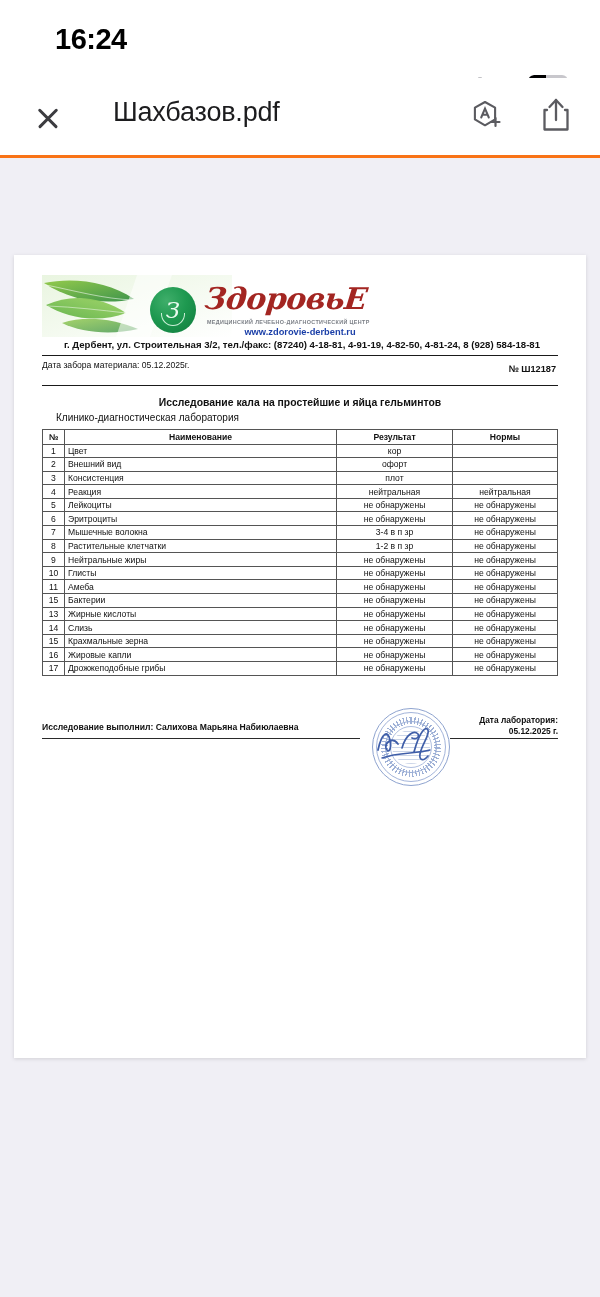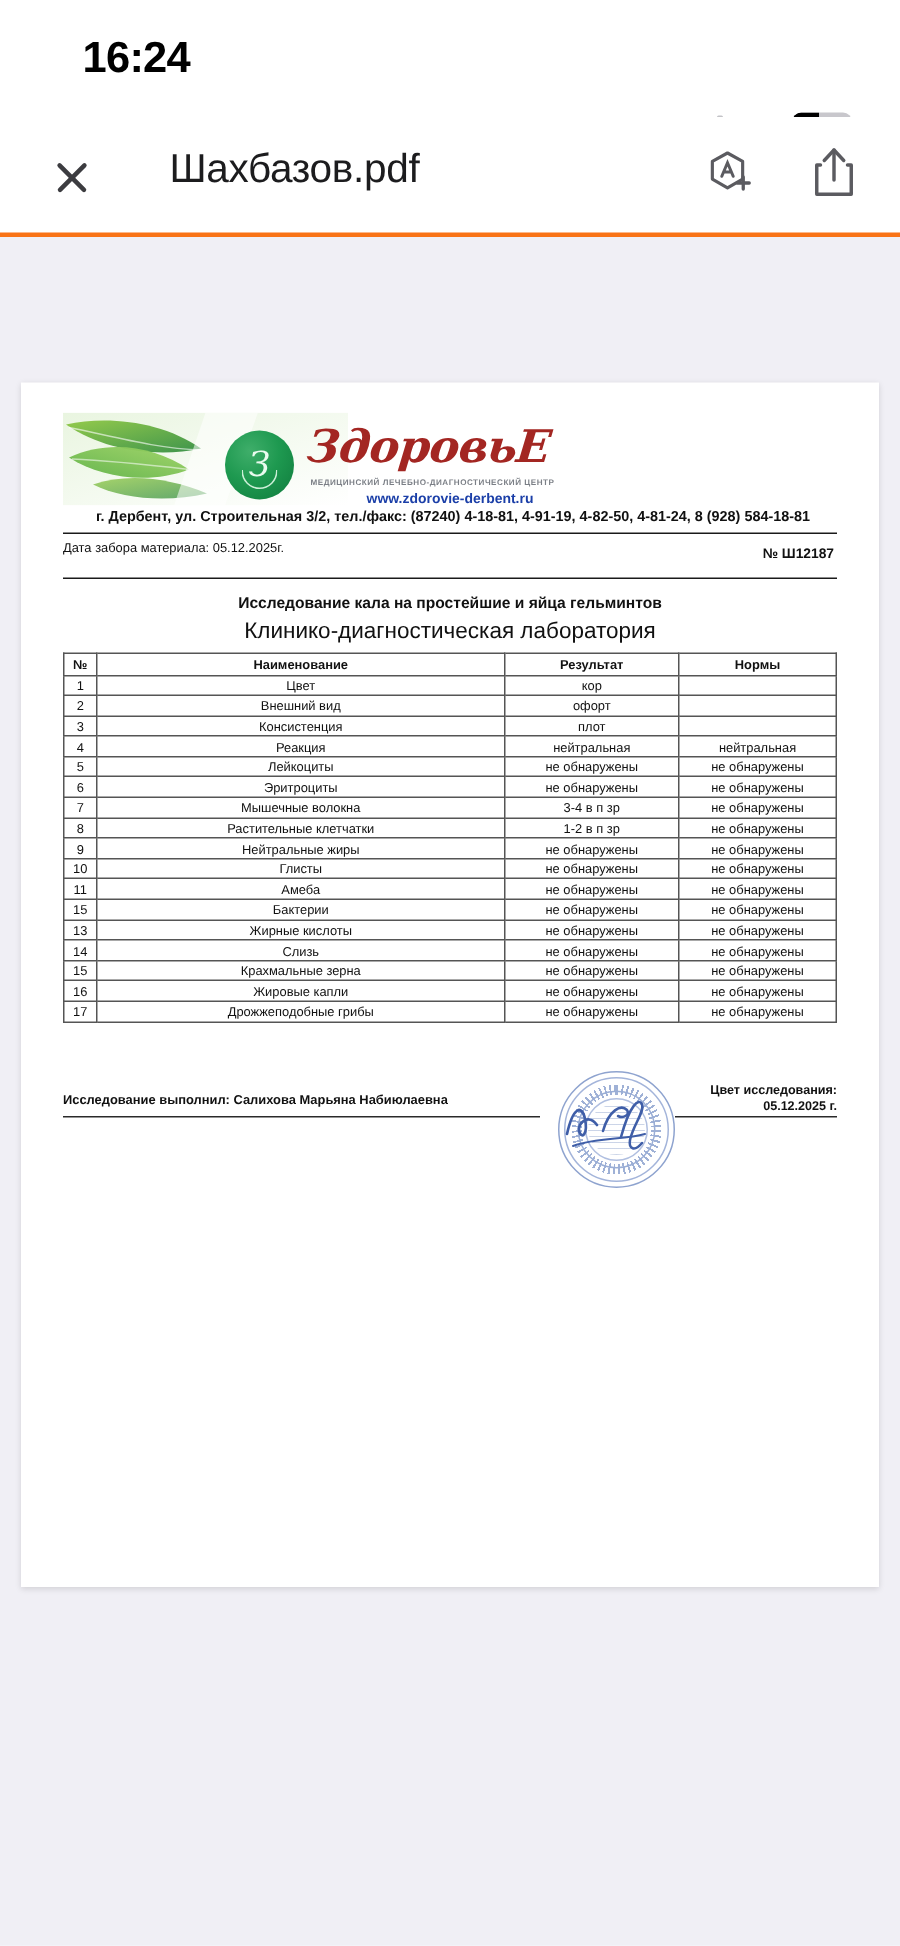--- a/index.html
+++ b/index.html
@@ -262,23 +262,23 @@
 
   .doc-title {
     margin-top: 11px;
     text-align: center;
     font-size: 10.4px;
     font-weight: bold;
     color: #111;
   }
   .doc-subtitle {
     margin-top: 4px;
-    text-align: center;
-    font-size: 15px;
-    color: #111;
+    font-size: 10px;
+    color: #111;
+    padding-left: 42px;
   }
 
   
   table.results {
     margin: 6px 28px 0 28px;
     width: calc(100% - 56px);
     border-collapse: collapse;
     font-size: 8.6px;
     color: #111;
   }
@@ -288,21 +288,21 @@
     height: 13.6px;
     padding: 0 3px;
     line-height: 12px;
   }
   table.results thead th {
     font-weight: bold;
     text-align: center;
     height: 14.5px;
   }
   .col-num   { width: 22px;  text-align: center; }
-  .col-name  { width: auto;  text-align: center; }
+  .col-name  { width: auto;  text-align: left; }
   .col-res   { width: 116px; text-align: center; }
   .col-norm  { width: 105px; text-align: center; }
 
   
   .footer {
     position: relative;
     margin: 26px 28px 0 28px;
     height: 100px;
   }
   .perf-label {
@@ -603,21 +603,21 @@
             <div class="inner-text"></div>
             <svg width="78" height="78" viewBox="0 0 78 78">
               <path d="M6 42 C10 24 16 22 18 32 C20 42 16 46 14 40 C13 35 20 28 26 36" stroke="#3f5ea8" stroke-width="1.8" fill="none" stroke-linecap="round"></path>
               <path d="M30 40 C34 26 42 22 46 26 C48 29 44 32 40 30" stroke="#3f5ea8" stroke-width="1.7" fill="none" stroke-linecap="round"></path>
               <path d="M42 44 C48 22 54 18 56 22 C58 27 50 36 48 46 C47 52 51 54 56 48" stroke="#3f5ea8" stroke-width="1.7" fill="none" stroke-linecap="round"></path>
               <path d="M10 50 C26 44 44 46 58 42" stroke="#3f5ea8" stroke-width="1.4" fill="none" stroke-linecap="round"></path>
             </svg>
           </div>
 
           <div class="date-label">
-            <div>Цвет исследования:</div>
+            <div>Дата лаборатория:</div>
             <div>05.12.2025 г.</div>
           </div>
           <div class="date-rule"></div>
         </div>
 
       </div>
     </div>
   </div>
 
 </div>

